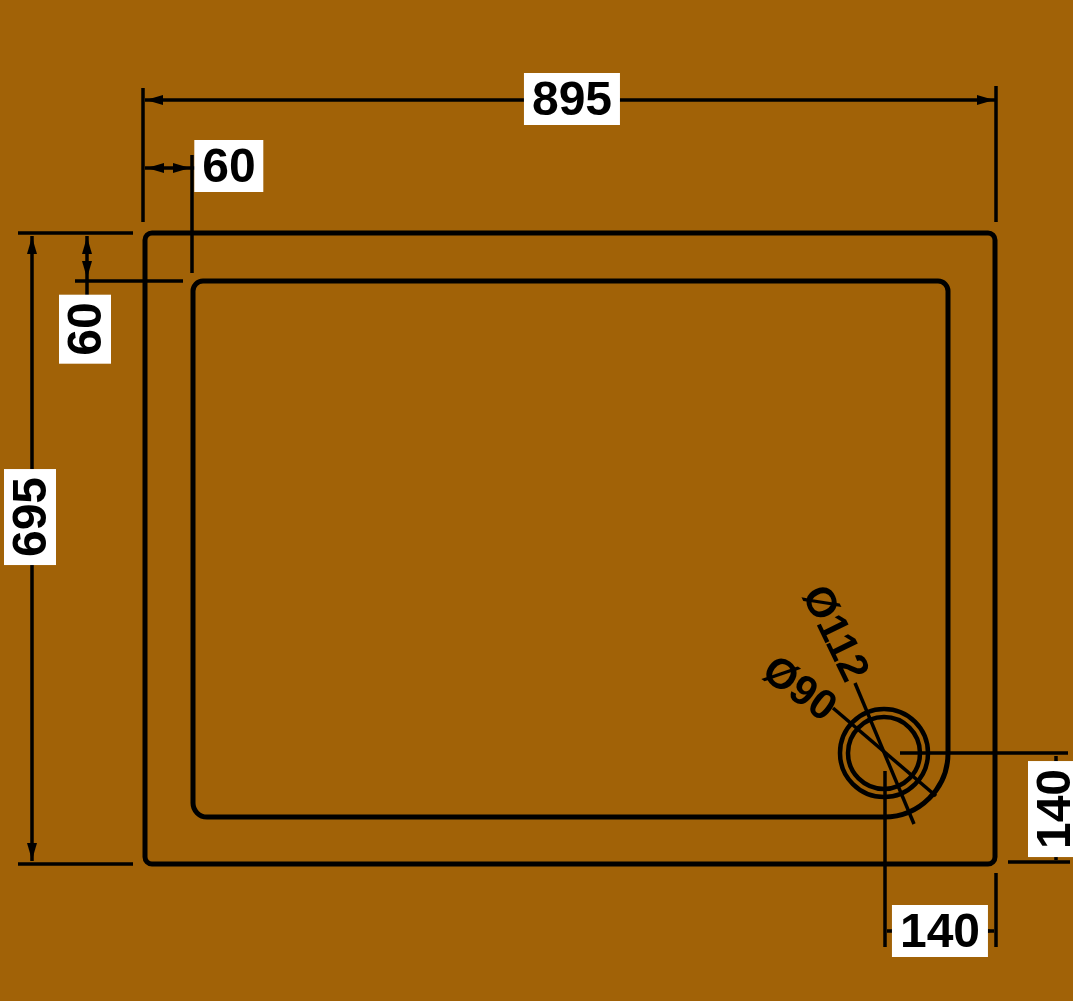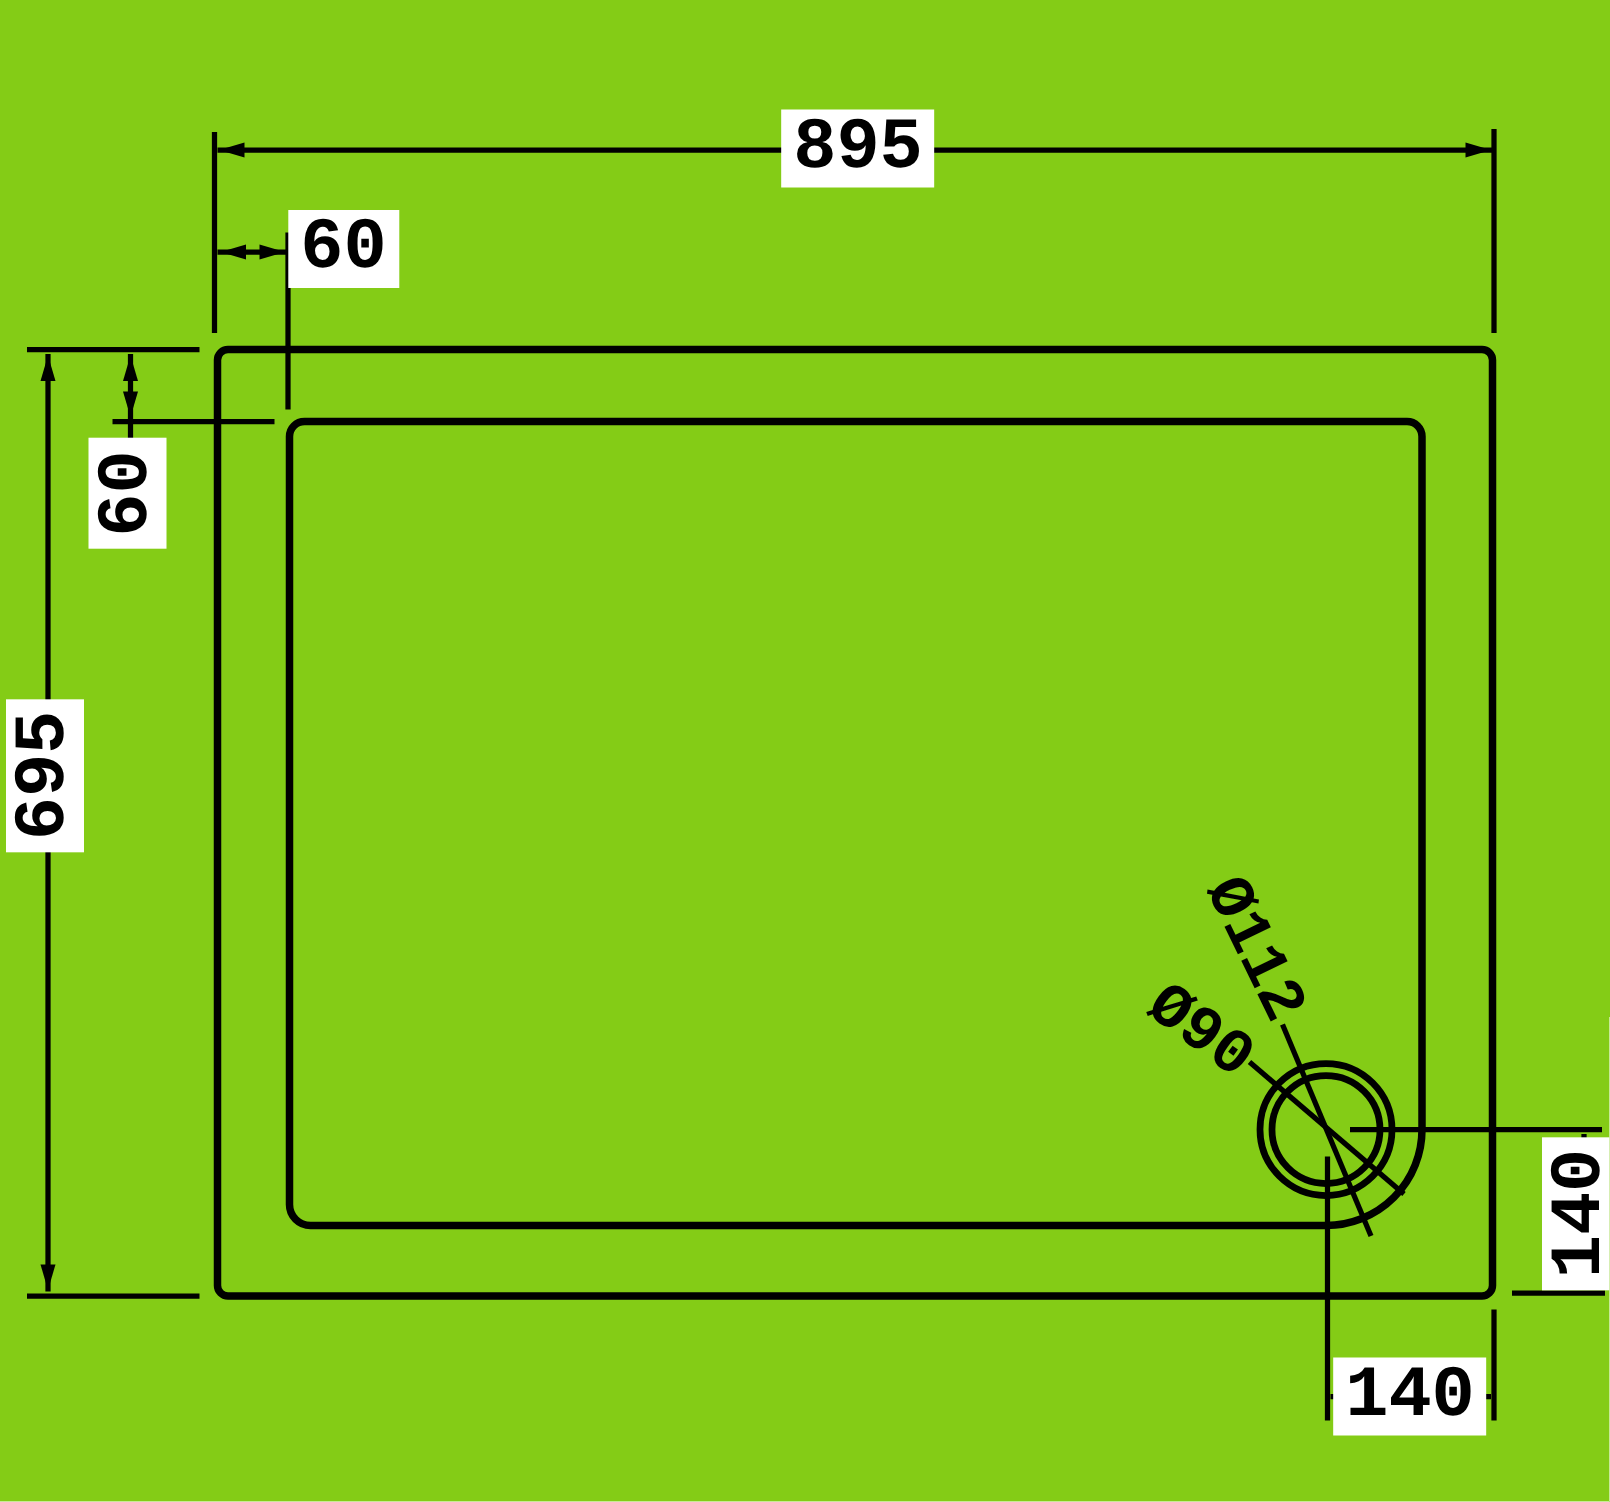--- a/index.html
+++ b/index.html
@@ -4,23 +4,23 @@
 <style>
   html, body {
     margin: 0;
     padding: 0;
     background: #ffffff;
   }
   .stage {
     position: relative;
     width: 1073px;
     height: 1001px;
-    background: #84cc16;
+    background: #a16207;
     overflow: hidden;
-    font-family: Liberation Mono, monospace;
+    font-family: Liberation Sans, sans-serif;
   }
   .linework {
     position: absolute;
     left: 0;
     top: 0;
   }
   .lbl {
     position: absolute;
     color: #000000;
     background: #ffffff;

